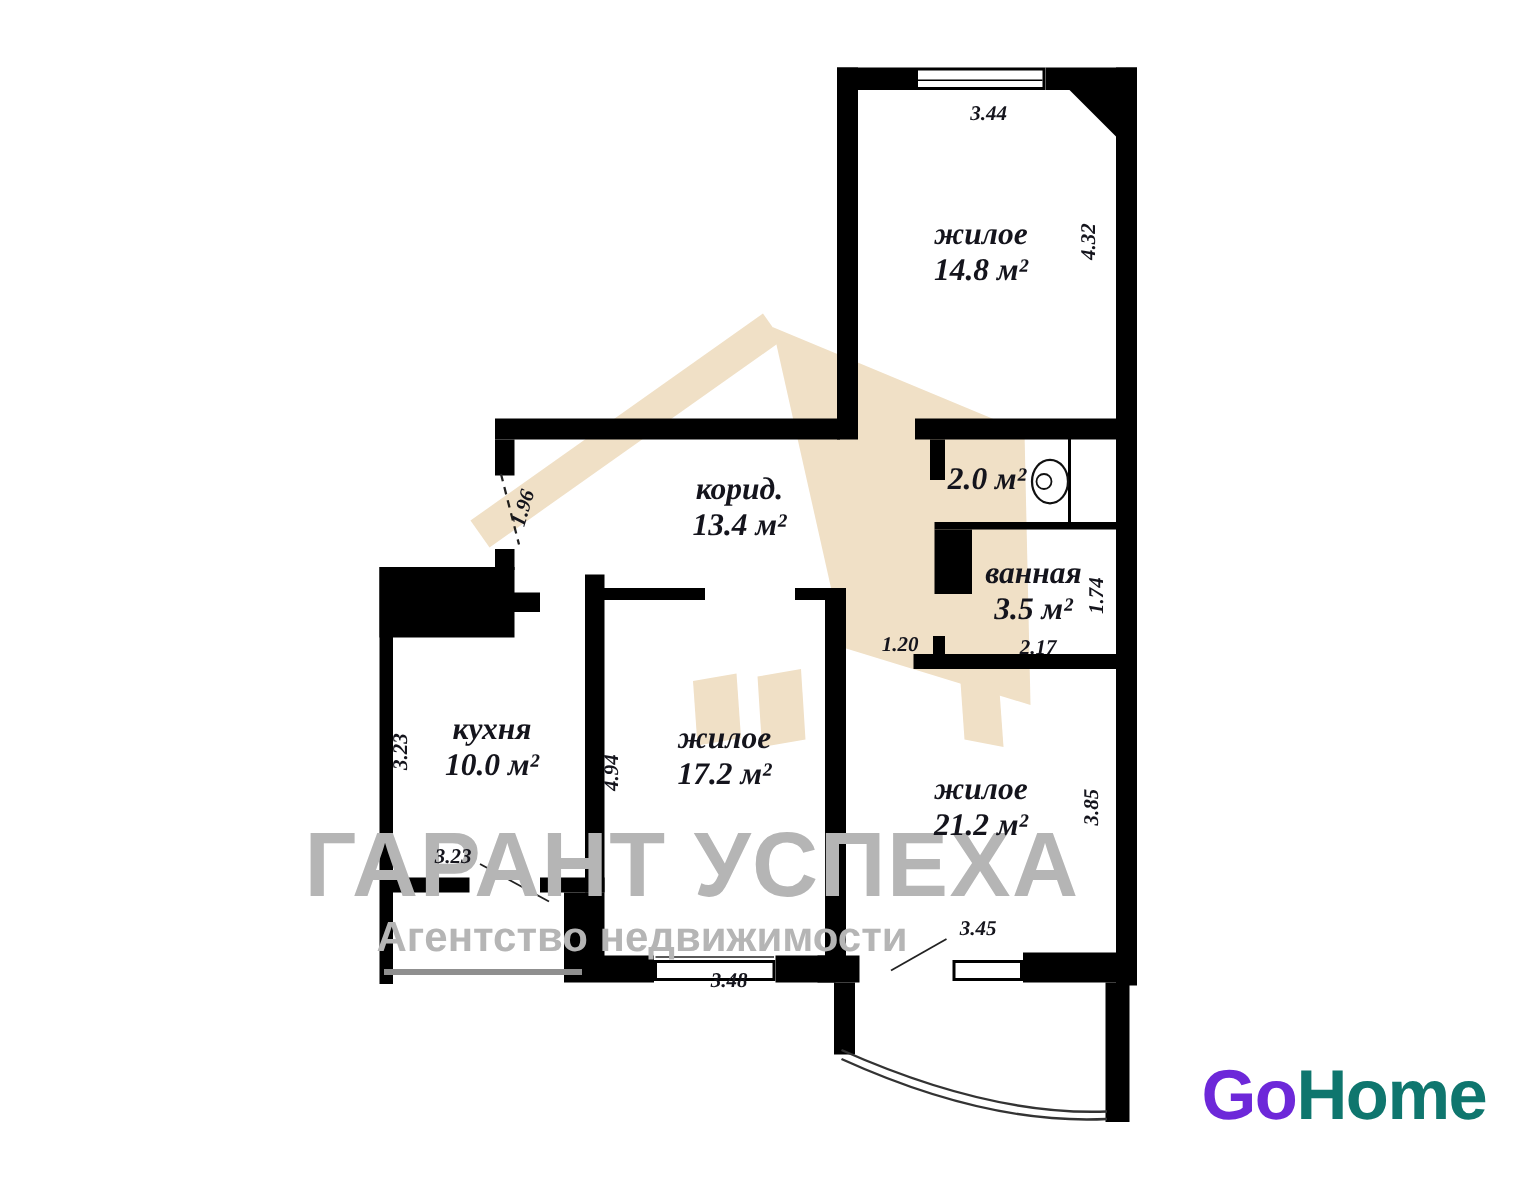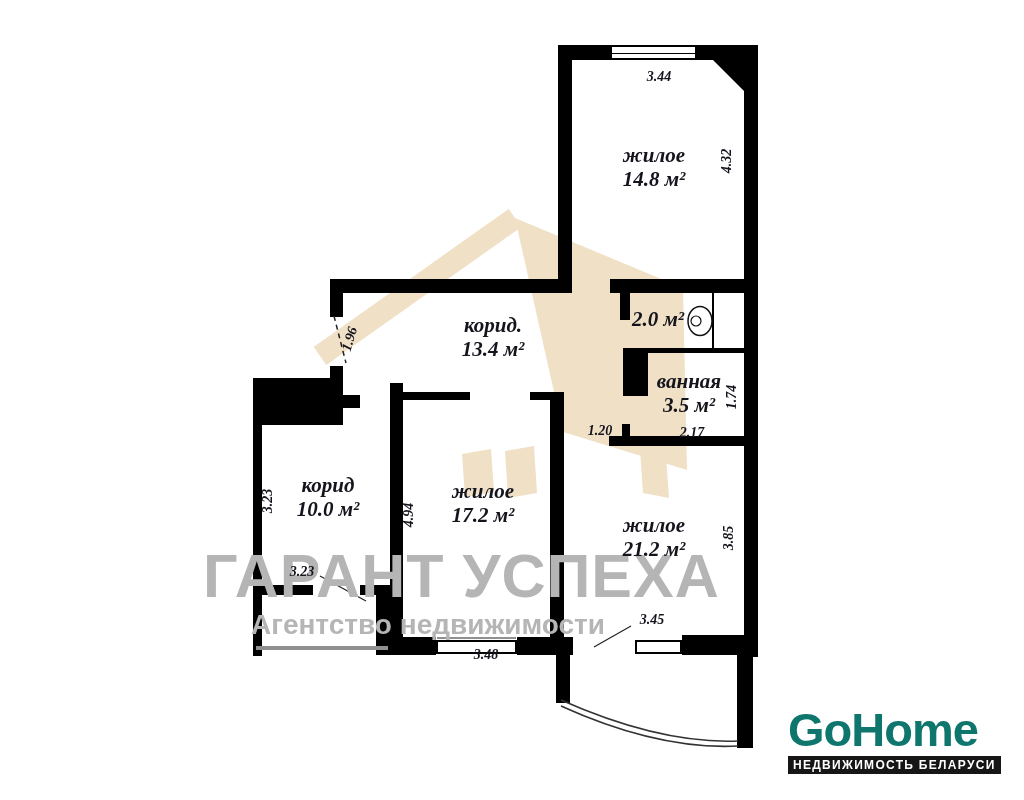--- a/index.html
+++ b/index.html
@@ -15,21 +15,21 @@
       color:#14141c;font-style:italic;font-weight:700;font-size:21px;line-height:1.12;
       white-space:nowrap;}
   .dim{position:absolute;color:#14141c;font-style:italic;font-weight:700;font-size:14px;
       white-space:nowrap;}
   .wm-text{position:absolute;color:#b5b5b5;font-family:"Liberation Sans",sans-serif;
       font-weight:700;white-space:nowrap;}
   #wm-title{left:203px;top:541px;font-size:61px;letter-spacing:1px;}
   #wm-sub{left:251px;top:609px;font-size:28px;letter-spacing:0px;}
   #logo{position:absolute;left:788px;top:706px;font-family:"Liberation Sans",sans-serif;}
   #logo .brand{font-size:47px;font-weight:700;letter-spacing:-1px;line-height:1.0;}
-  #logo .brand .red{color:#0f766e;}
+  #logo .brand .red{color:#6d28d9;margin-left:13px;}
   #logo .brand .dark{color:#0f766e;}
   #logo .bar{margin-top:3px;background:#161616;color:#fff;font-size:12px;font-weight:700;
       letter-spacing:1.3px;padding:2px 5px;display:inline-block;white-space:nowrap;}
 </style>
 </head>
 <body>
 
 <div id="canvas">
 
   <div class="w" style="left:558px;top:45px;width:52px;height:15px"></div>
@@ -118,21 +118,21 @@
       </div>
       <div class="room-label" style="left: 689px; top: 394px;">
         <div>ванная</div>
         <div>3.5 м²</div>
       </div>
       <div class="room-label" style="left: 493px; top: 338px;">
         <div>корид.</div>
         <div>13.4 м²</div>
       </div>
       <div class="room-label" style="left: 328px; top: 498px;">
-        <div>корид</div>
+        <div>кухня</div>
         <div>10.0 м²</div>
       </div>
       <div class="room-label" style="left: 483px; top: 504px;">
         <div>жилое</div>
         <div>17.2 м²</div>
       </div>
       <div class="room-label" style="left: 654px; top: 538px;">
         <div>жилое</div>
         <div>21.2 м²</div>
       </div>
@@ -145,16 +145,15 @@
       <div class="dim" style="left: 268px; top: 501px; transform: translate(-50%, -50%) rotate(-90deg);">3.23</div>
       <div class="dim" style="left: 409px; top: 515px; transform: translate(-50%, -50%) rotate(-90deg);">4.94</div>
       <div class="dim" style="left: 302px; top: 572px; transform: translate(-50%, -50%) rotate(0deg);">3.23</div>
       <div class="dim" style="left: 486px; top: 655px; transform: translate(-50%, -50%) rotate(0deg); text-align: right;">3.48</div>
       <div class="dim" style="left: 652px; top: 620px; transform: translate(-50%, -50%) rotate(0deg);">3.45</div>
       <div class="dim" style="left: 729px; top: 538px; transform: translate(-50%, -50%) rotate(-90deg);">3.85</div>
     </div>
 
   <div id="logo">
     <div class="brand"><span class="red">Go</span><span class="dark">Home</span></div>
-    <div class="bar">НЕДВИЖИМОСТЬ БЕЛАРУСИ</div>
   </div>
 
 </div>
 
 </body></html>

